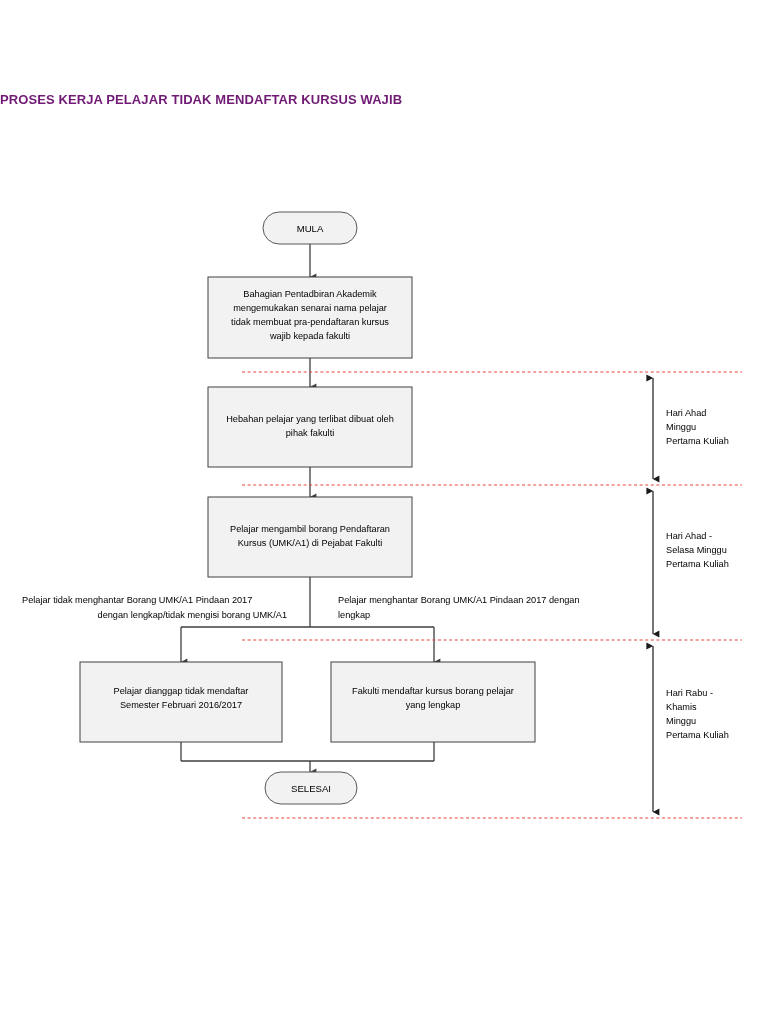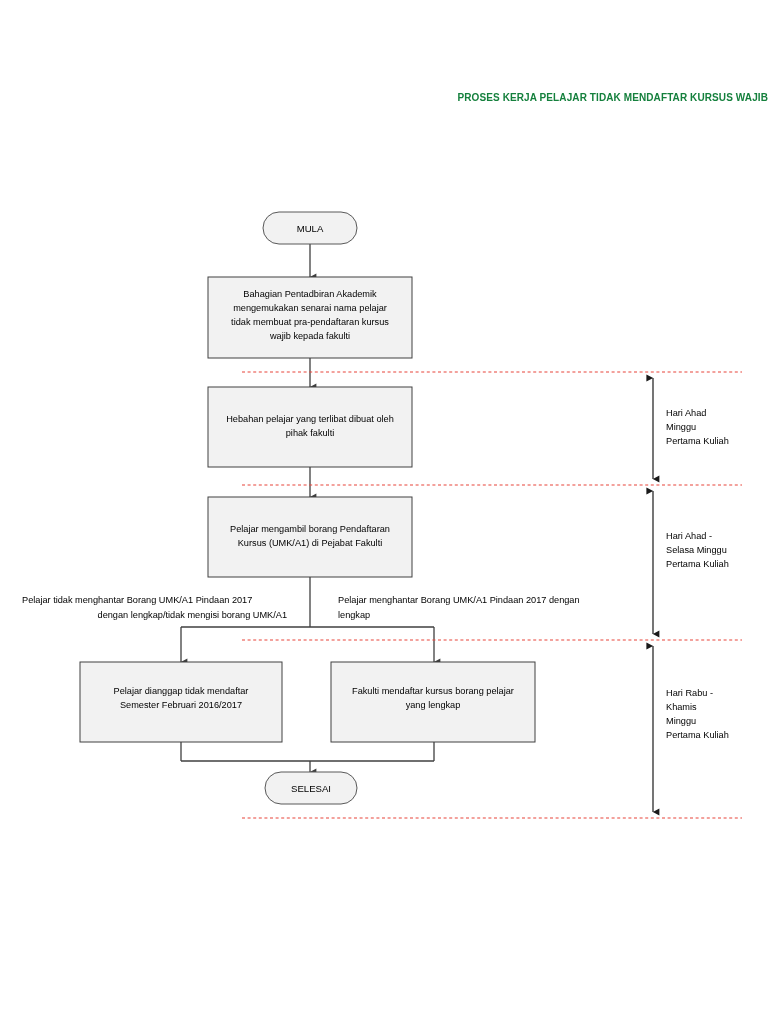--- a/index.html
+++ b/index.html
@@ -19,25 +19,25 @@
     position: relative;
     width: 768px;
     height: 1024px;
     background: #ffffff;
   }
   #diagram-title {
     position: absolute;
     left: 0;
     top: 92px;
     width: 768px;
-    text-align: right;
-    font-size: 10px;
+    text-align: left;
+    font-size: 13px;
     font-weight: bold;
     letter-spacing: 0.1px;
-    color: #15803d;
+    color: #701a75;
   }
   svg#flow {
     position: absolute;
     left: 0;
     top: 0;
     width: 768px;
     height: 1024px;
   }
   .node-box {
     fill: #f2f2f2;

